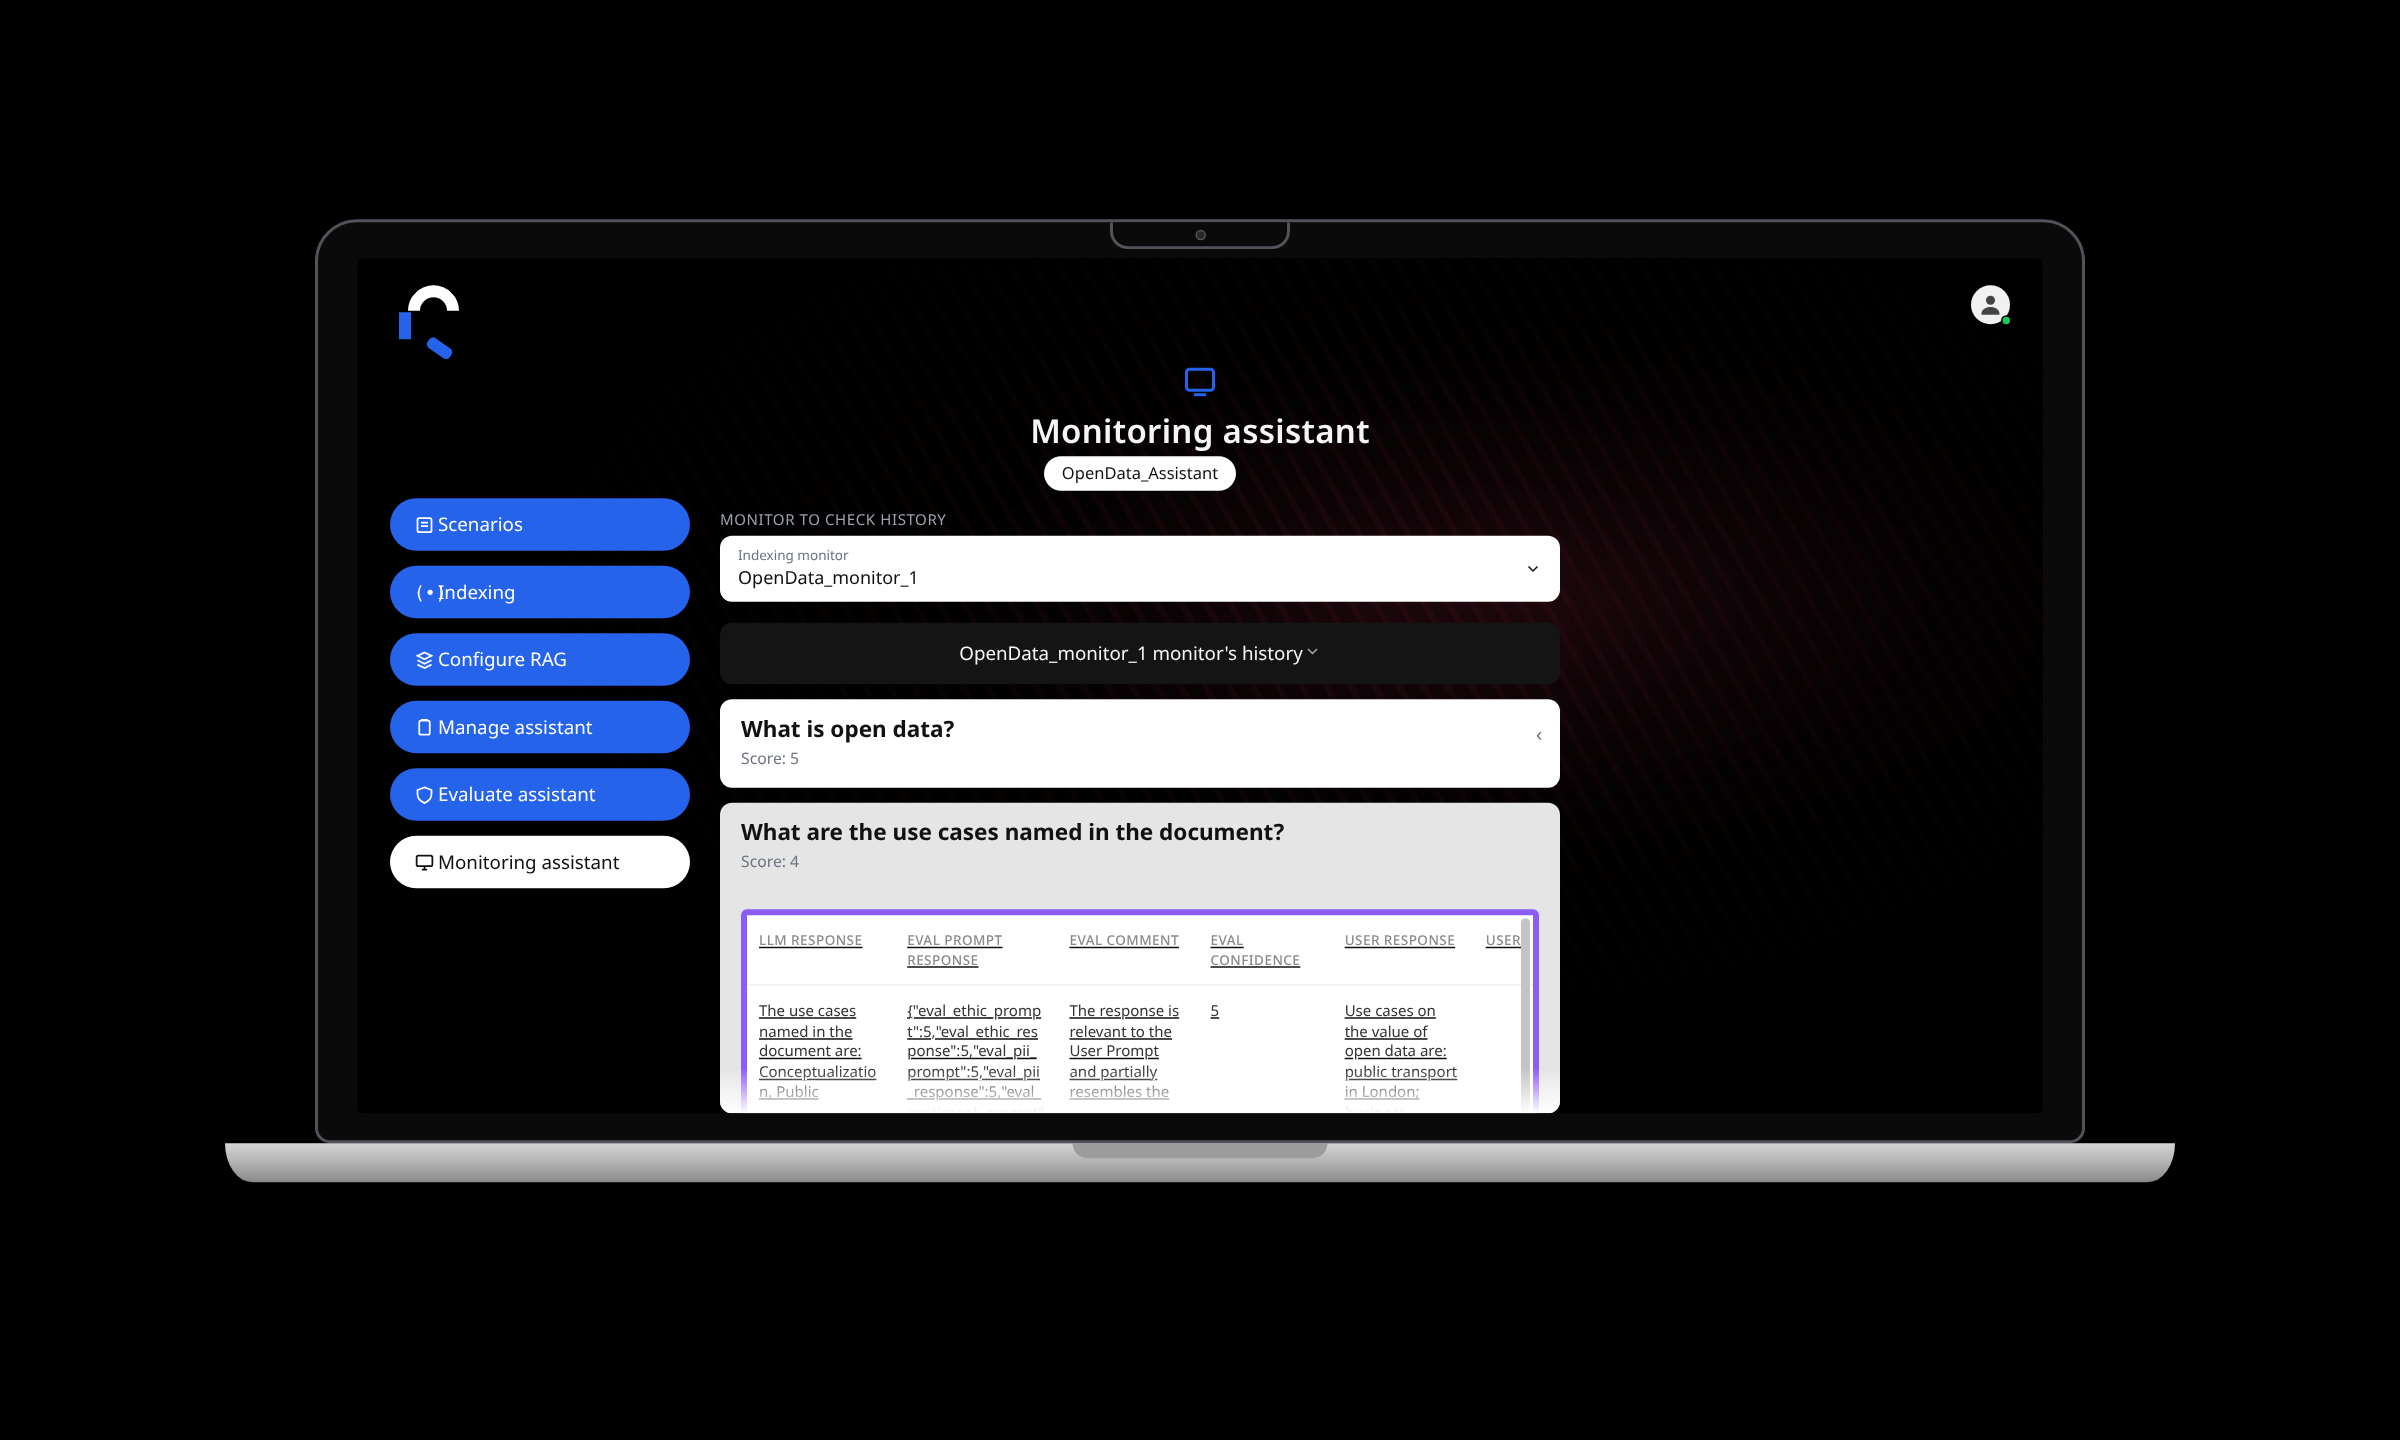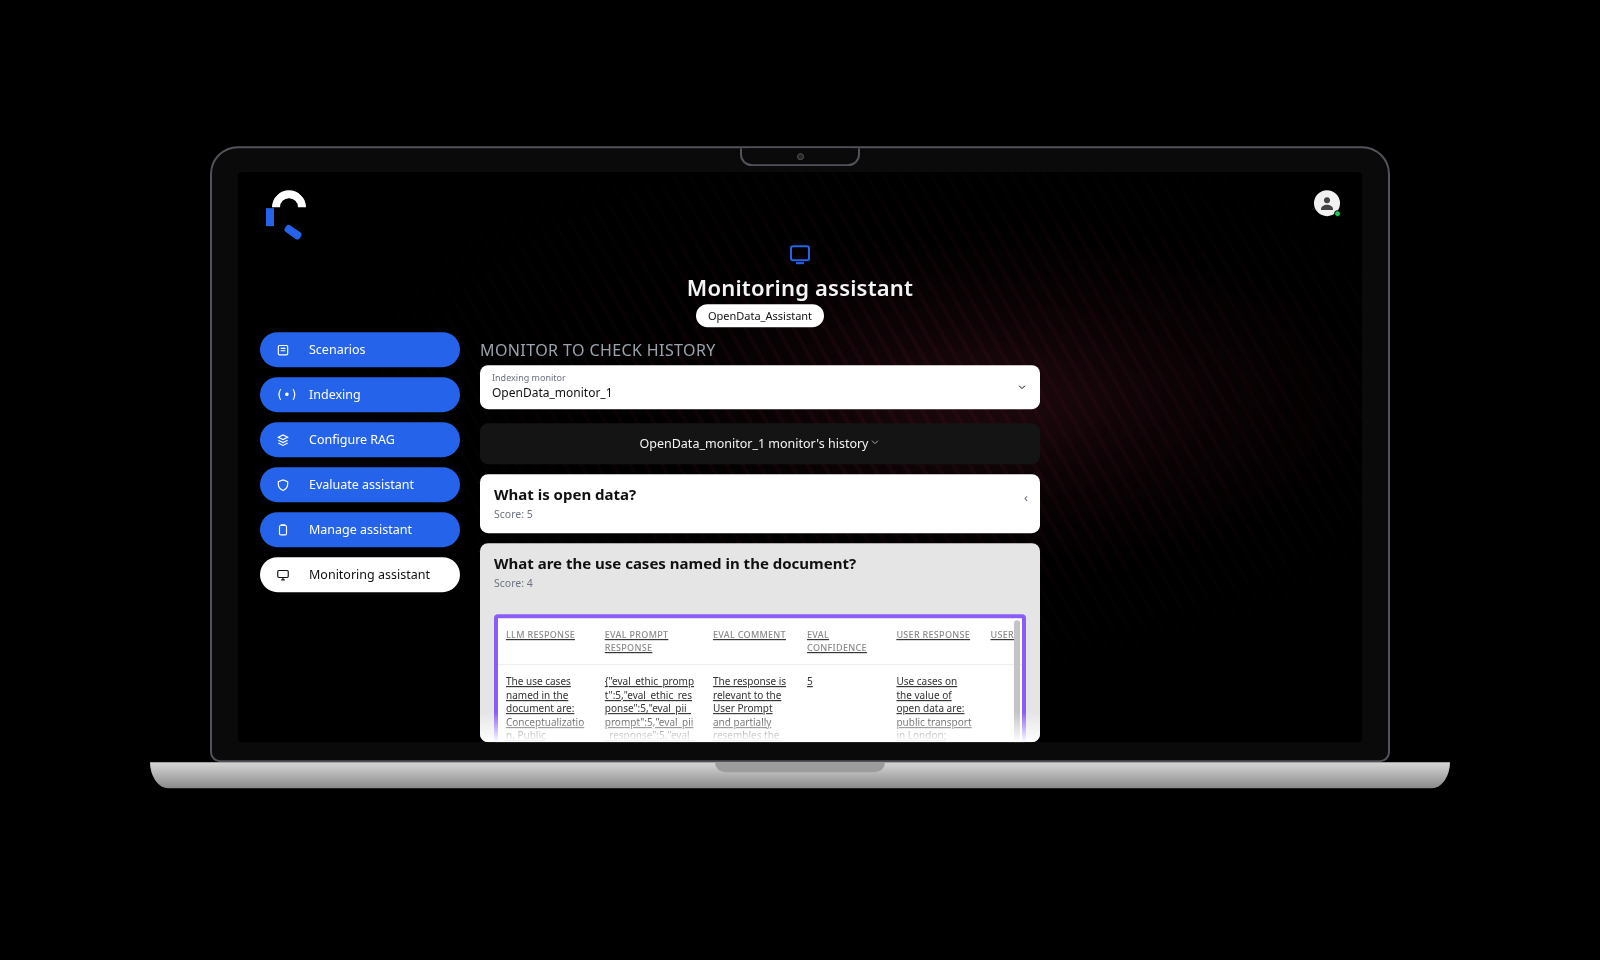--- a/index.html
+++ b/index.html
@@ -77,31 +77,31 @@
   .hero-icon::after{content:"";position:absolute;width:8px;height:2px;background:var(--accent);left:50%;transform:translateX(-50%);bottom:-5px;}
   .hero h1{font-size:22px;font-weight:600;margin-top:6px;letter-spacing:.2px;}
 
   .content{flex:1;display:flex;gap:20px;margin-top:30px;min-height:0;}
 
   
   .sidebar{width:200px;display:flex;flex-direction:column;gap:10px;flex-shrink:0;}
   .nav-item{
     background:var(--accent);color:#fff;border:none;border-radius:22px;
     padding:9px 16px;font-size:12.5px;text-align:left;cursor:pointer;
-    display:flex;align-items:center;gap:19px;
+    display:flex;align-items:center;gap:2px;
   }
   .nav-item svg,.nav-item .ico{width:14px;height:14px;flex-shrink:0;}
   .nav-item.active{background:#fff;color:#111;}
 
   
   .main{flex:1;display:flex;flex-direction:column;min-width:0;max-width:560px;}
   .chip-row{display:flex;justify-content:center;margin-bottom:12px;margin-top:-28px;}
   .chip{background:#fff;color:#111;font-size:11px;padding:4px 12px;border-radius:12px;}
 
-  .field-label{font-size:16px;letter-spacing:.4px;color:var(--muted);margin-bottom:4px;}
+  .field-label{font-size:10px;letter-spacing:.4px;color:var(--muted);margin-bottom:4px;}
   .select{
     background:#fff;color:#111;border-radius:8px;padding:6px 12px 8px;position:relative;cursor:pointer;
   }
   .select .small{font-size:9px;color:#6b7280;}
   .select .val{font-size:12px;}
   .select .chev{position:absolute;right:12px;top:50%;transform:translateY(-50%);}
 
   .panel{background:var(--panel);border-radius:8px;padding:12px 14px;margin-top:14px;display:flex;justify-content:center;align-items:center;font-size:12.5px;}
 
   .card{background:#fff;color:#111;border-radius:8px;padding:10px 14px 12px;margin-top:10px;position:relative;}
@@ -172,30 +172,30 @@
               <span>Indexing</span>
             </button>
             <button class="nav-item">
               <svg class="ico" viewBox="0 0 24 24" fill="none" stroke="currentColor" stroke-width="2">
                   <path d="M4 7l8-4 8 4-8 4-8-4zM4 12l8 4 8-4M4 17l8 4 8-4"></path>
                 </svg>
               <span>Configure RAG</span>
             </button>
             <button class="nav-item">
               <svg class="ico" viewBox="0 0 24 24" fill="none" stroke="currentColor" stroke-width="2">
-                  <path d="M12 3l8 3v5c0 5-3.5 8-8 10-4.5-2-8-5-8-10V6l8-3z"></path>
-                </svg>
-              <span>Evaluate assistant</span>
-            </button>
-            <button class="nav-item">
-              <svg class="ico" viewBox="0 0 24 24" fill="none" stroke="currentColor" stroke-width="2">
                   <rect x="6" y="4" width="12" height="16" rx="2"></rect>
                   <path d="M9 4V3h6v1"></path>
                 </svg>
               <span>Manage assistant</span>
+            </button>
+            <button class="nav-item">
+              <svg class="ico" viewBox="0 0 24 24" fill="none" stroke="currentColor" stroke-width="2">
+                  <path d="M12 3l8 3v5c0 5-3.5 8-8 10-4.5-2-8-5-8-10V6l8-3z"></path>
+                </svg>
+              <span>Evaluate assistant</span>
             </button>
             <button class="nav-item active">
               <svg class="ico" viewBox="0 0 24 24" fill="none" stroke="currentColor" stroke-width="2">
                   <rect x="3" y="4" width="18" height="12" rx="2"></rect>
                   <path d="M9 20h6M12 16v4"></path>
                 </svg>
               <span>Monitoring assistant</span>
             </button>
           </nav>
 

